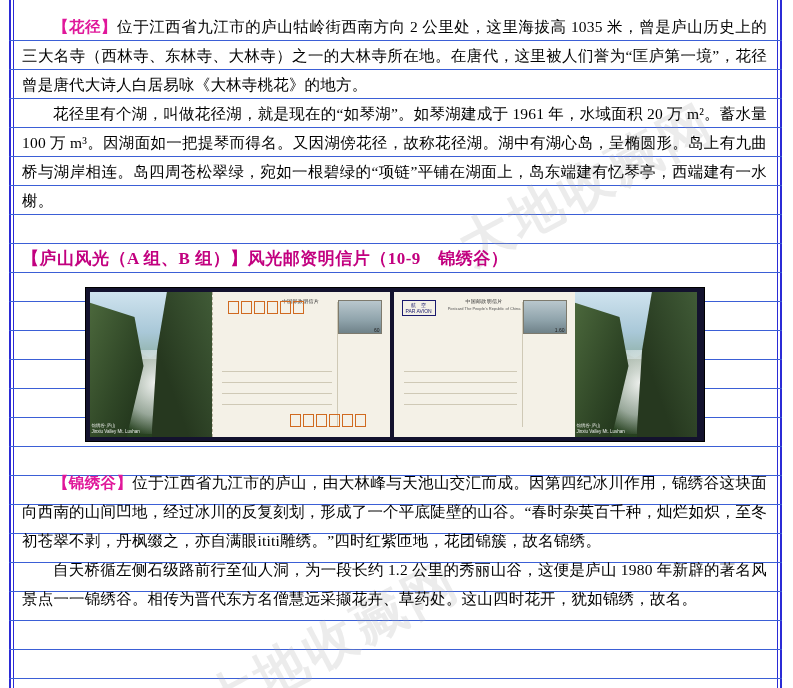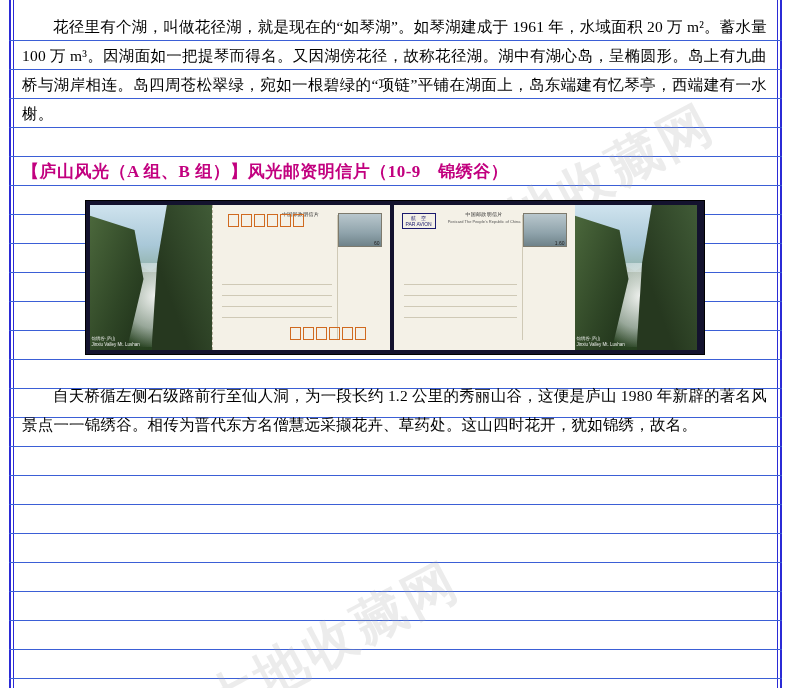--- a/index.html
+++ b/index.html
@@ -296,20 +296,21 @@
         <i style="top:678px"></i>
       </div>
 
     <div class="watermark wm1">大地收藏网</div>
     <div class="watermark wm2">大地收藏网</div>
 
     <div class="text-layer">
 
       <div style="height:12px"></div>
 
+      <p class="indent"><span class="tag">【花径】</span><span>位于江西省九江市的庐山牯岭街西南方向 2 公里处，这里海拔高 1035 米，曾是庐山历史上的三大名寺（西林寺、东林寺、大林寺）之一的大林寺所在地。在唐代，这里被人们誉为“匡庐第一境”，花径曾是唐代大诗人白居易咏《大林寺桃花》的地方。</span></p>
 
       <p class="indent"><span>花径里有个湖，叫做花径湖，就是现在的“如琴湖”。如琴湖建成于 1961 年，水域面积 20 万 m²。蓄水量 100 万 m³。因湖面如一把提琴而得名。又因湖傍花径，故称花径湖。湖中有湖心岛，呈椭圆形。岛上有九曲桥与湖岸相连。岛四周苍松翠绿，宛如一根碧绿的“项链”平铺在湖面上，岛东端建有忆琴亭，西端建有一水榭。</span></p>
 
       <div style="height:29px"></div>
 
       <div class="heading">【庐山风光（A 组、B 组）】风光邮资明信片（10-9　锦绣谷）</div>
 
       <div style="height:14px"></div>
 
       <div class="figure">
@@ -387,19 +388,20 @@
               <div>锦绣谷·庐山</div>
               <div>Jinxiu Valley  Mt. Lushan</div>
             </div>
           </div>
         </div>
 
       </div>
 
       <div style="height:26px"></div>
 
+      <p class="indent"><span class="tag">【锦绣谷】</span><span>位于江西省九江市的庐山，由大林峰与天池山交汇而成。因第四纪冰川作用，锦绣谷这块面向西南的山间凹地，经过冰川的反复刻划，形成了一个平底陡壁的山谷。“春时杂英百千种，灿烂如炽，至冬初苍翠不剥，丹枫缀之，亦自满眼ititi雕绣。”四时红紫匝地，花团锦簇，故名锦绣。</span></p>
 
       <p class="indent"><span>自天桥循左侧石级路前行至仙人洞，为一段长约 1.2 公里的秀丽山谷，这便是庐山 1980 年新辟的著名风景点一一锦绣谷。相传为晋代东方名僧慧远采撷花卉、草药处。这山四时花开，犹如锦绣，故名。</span></p>
 
 
     </div>
   </div>
 </div>
 
 </body></html>

